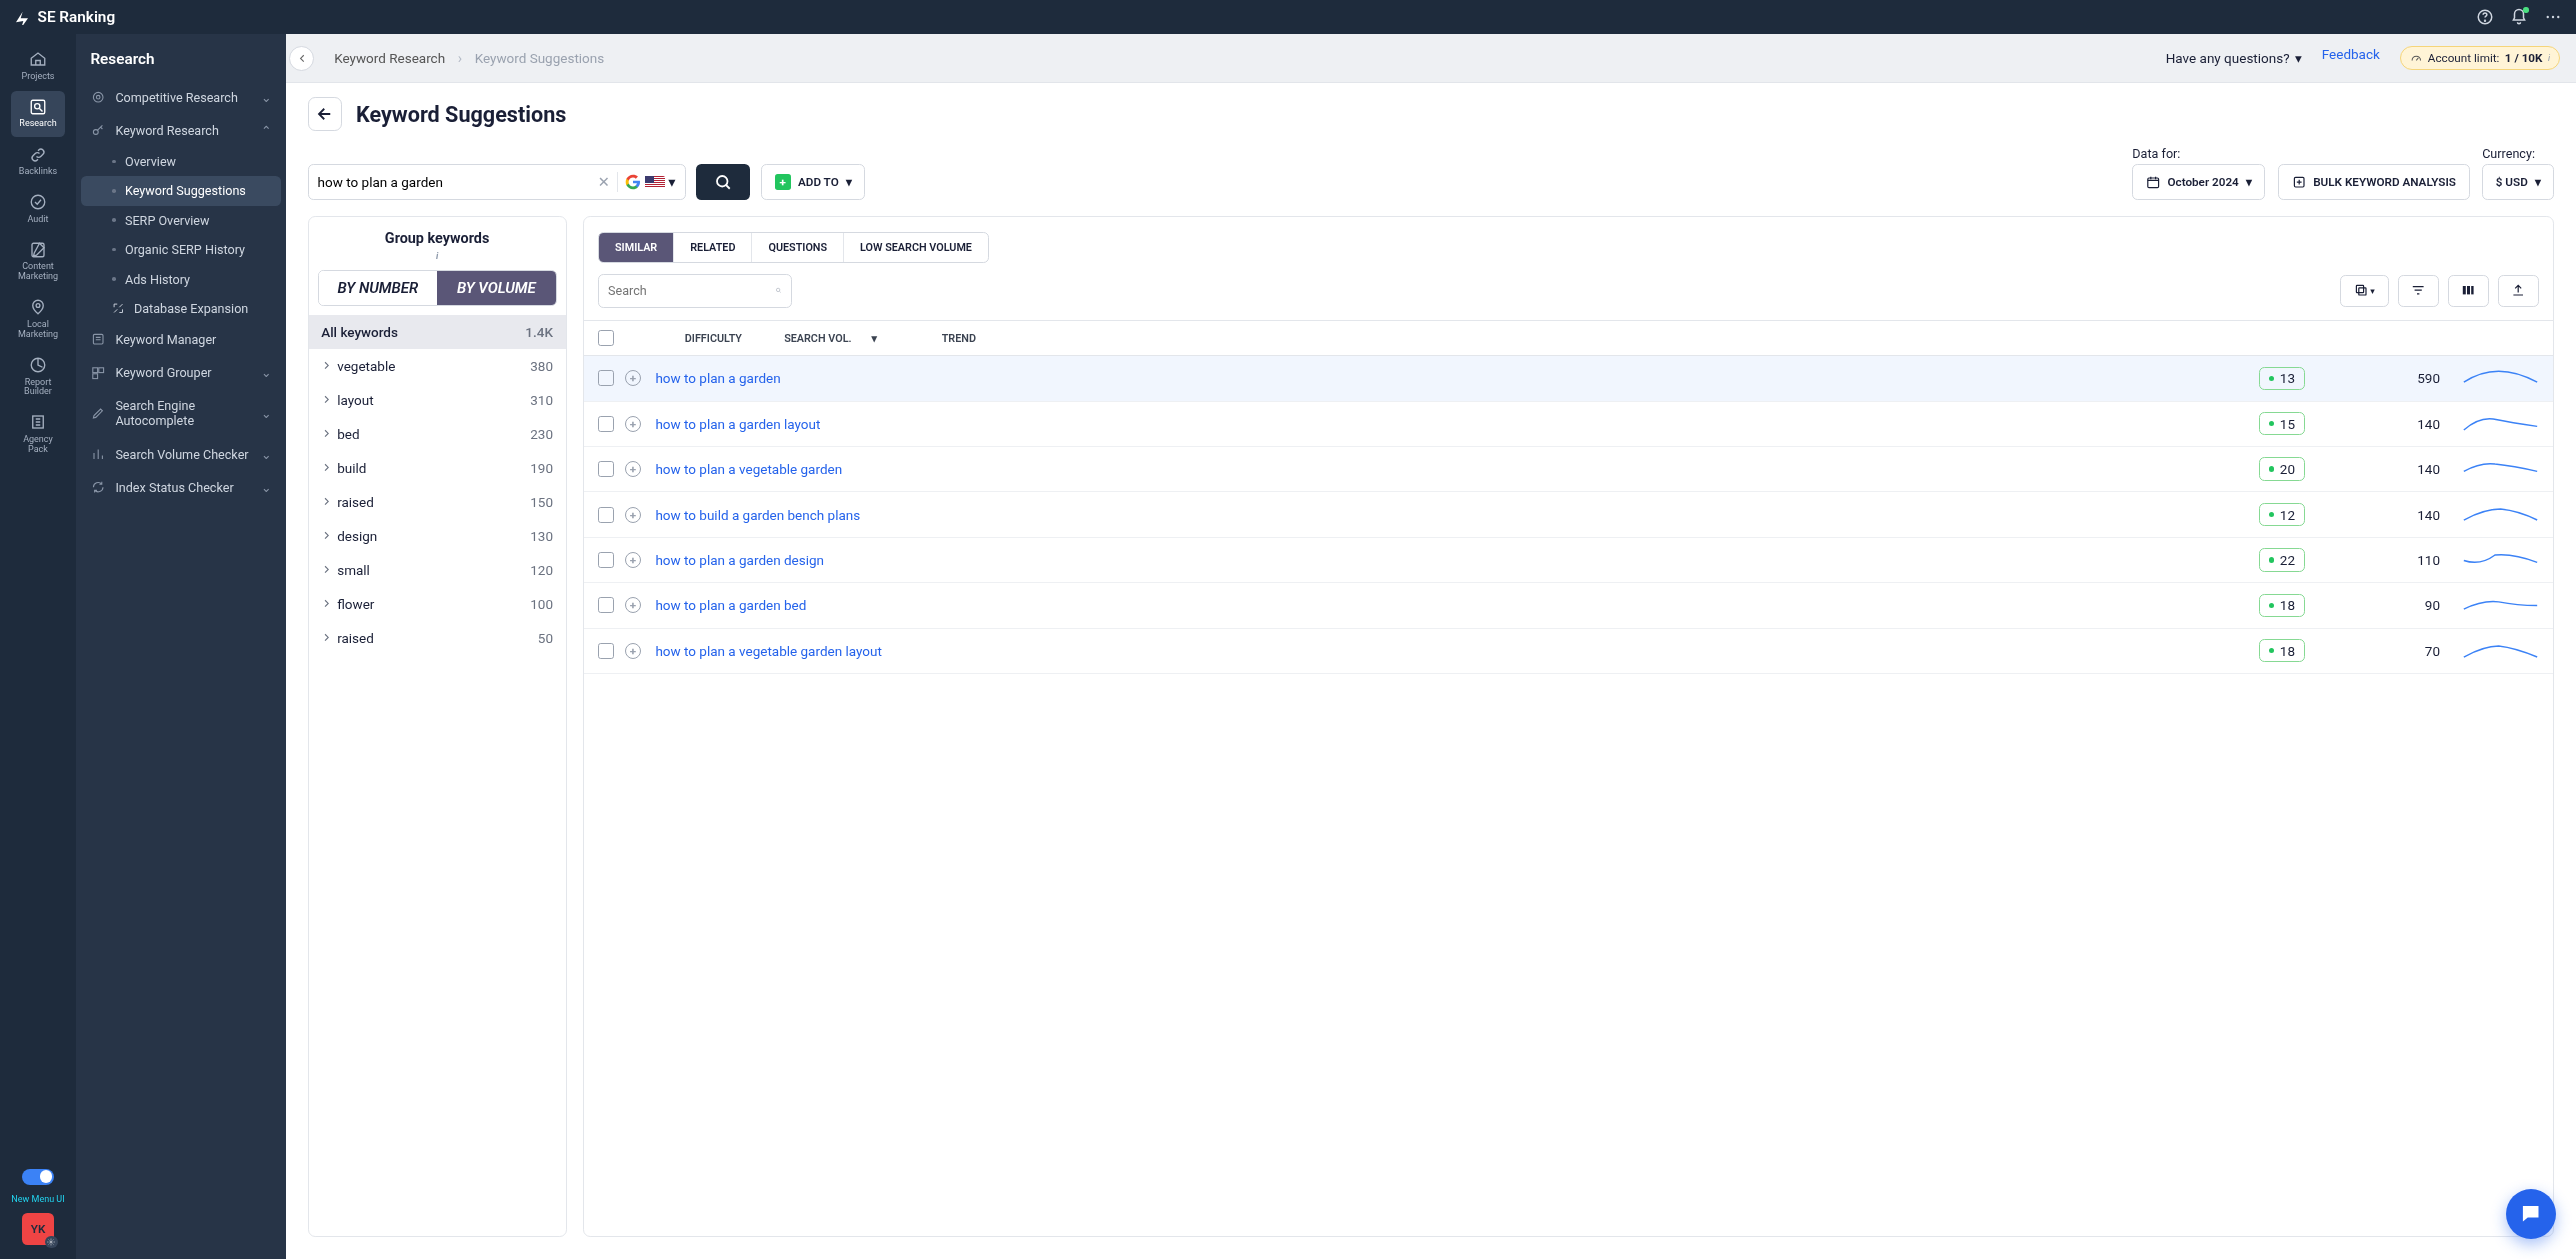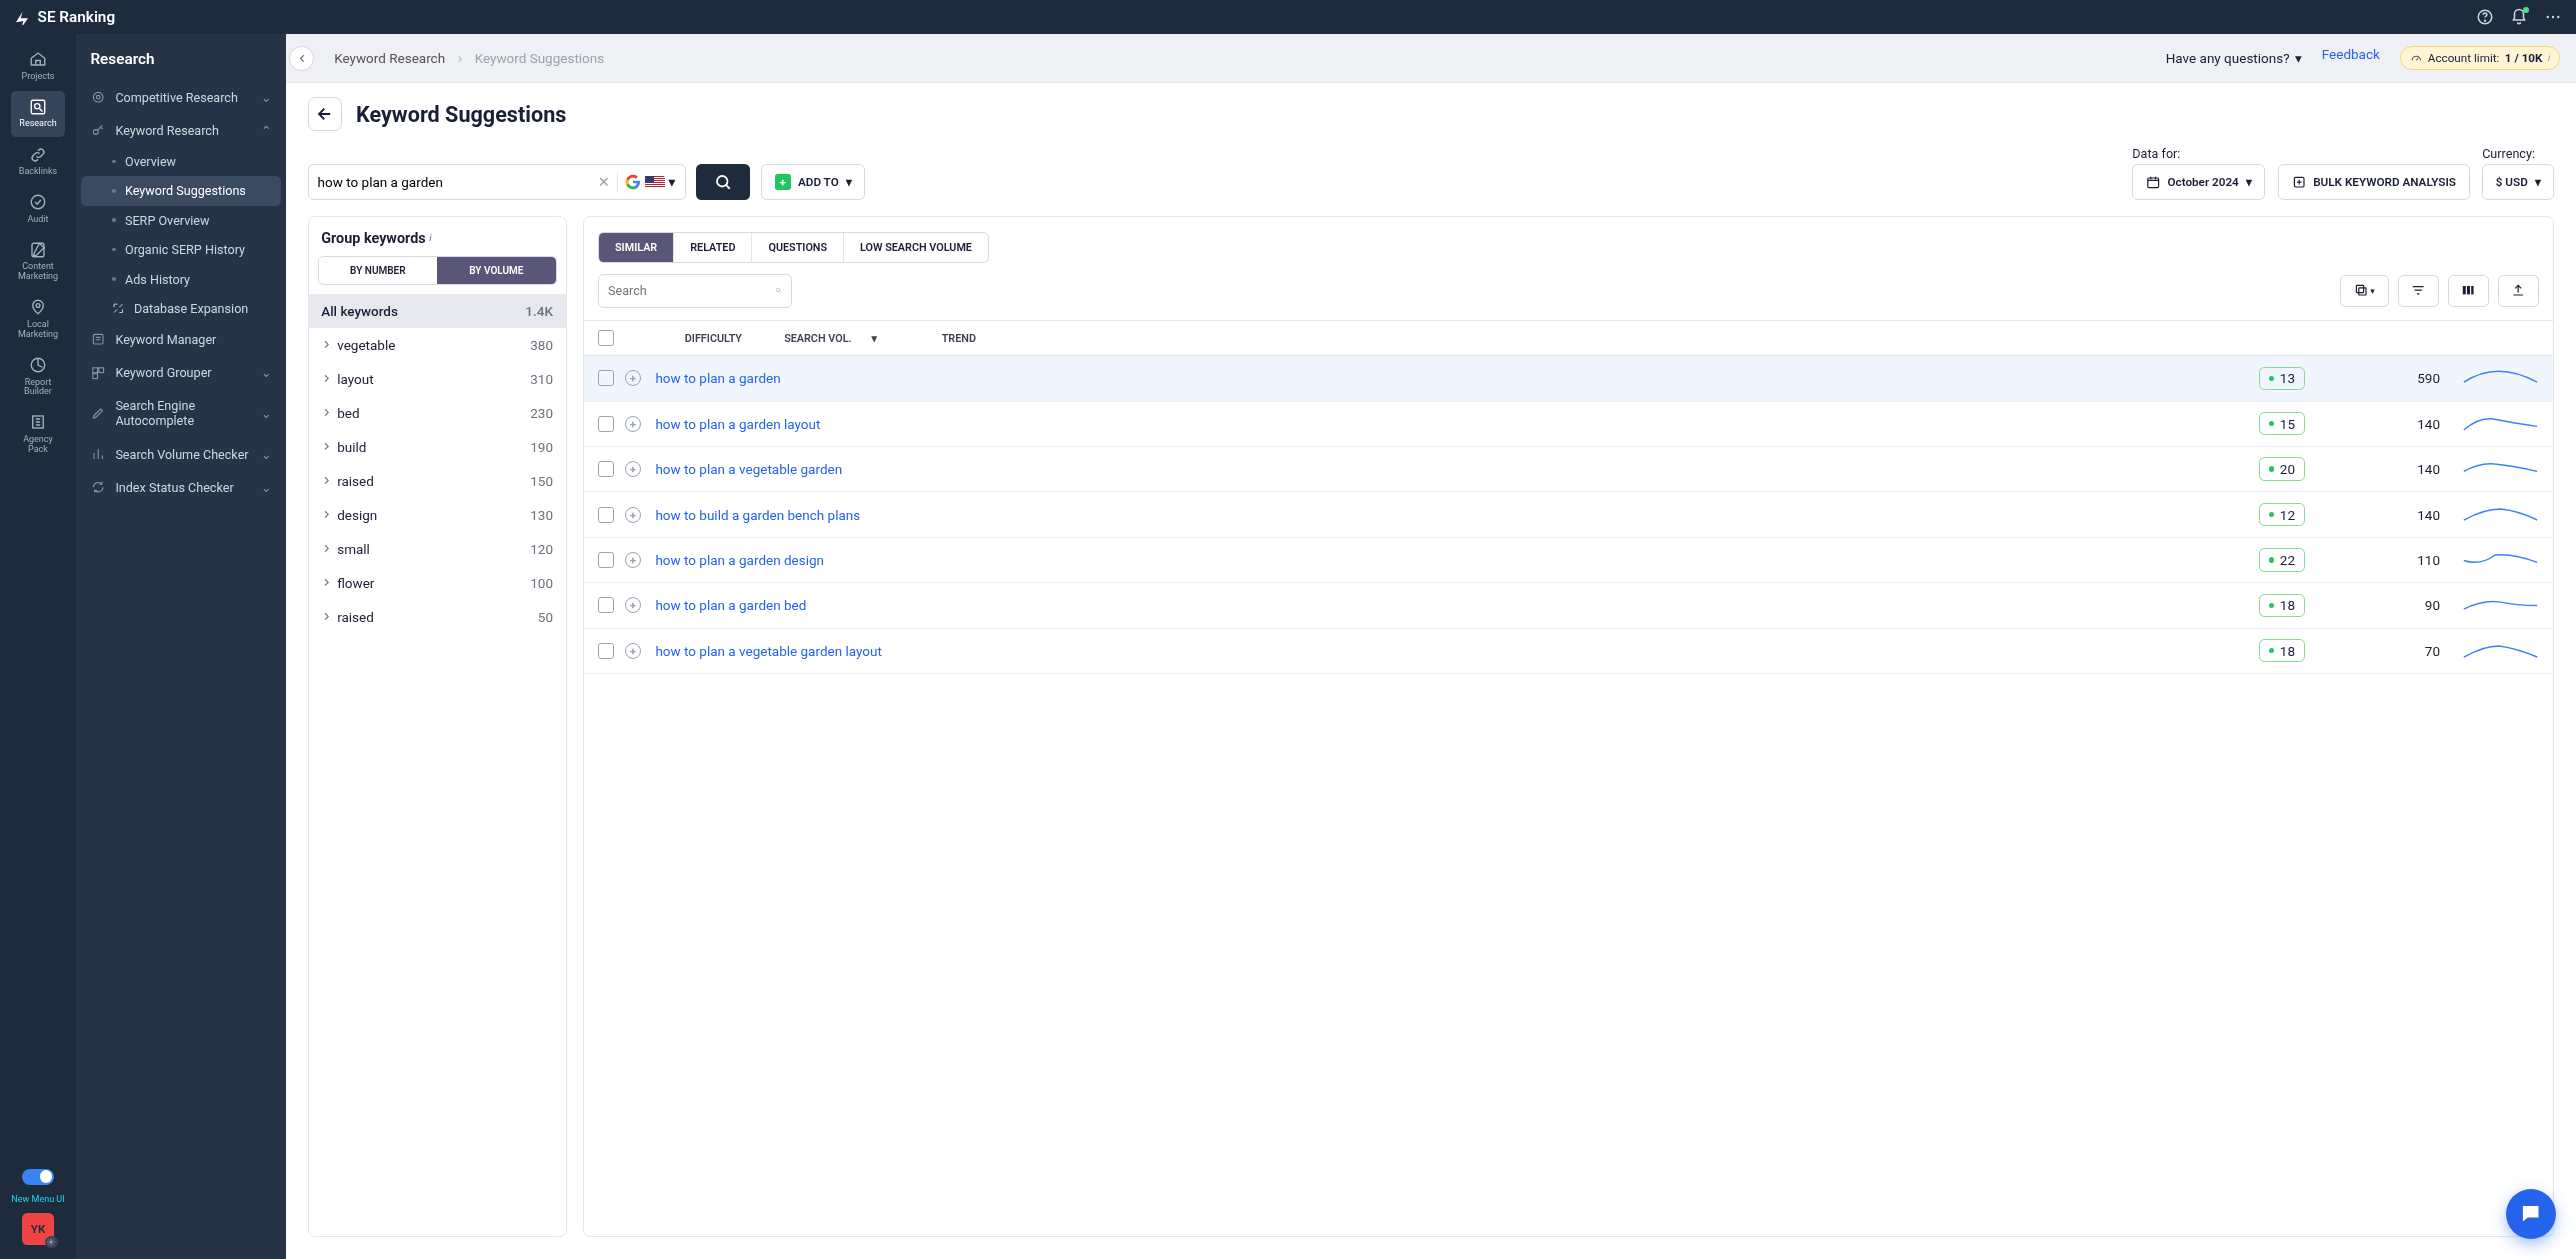--- a/index.html
+++ b/index.html
@@ -70,23 +70,23 @@
 .btn.add { }
 .btn.add .plus { width:16px; height:16px; background:#22c55e; border-radius:2.7px; display:flex; align-items:center; justify-content:center; color:#fff; font-weight:700; }
 .ctrl-right { margin-left:auto; display:flex; align-items:flex-end; gap:12.6px; }
 .ctrl-col { display:flex; flex-direction:column; gap:3.6px; }
 .ctrl-label { font-size:12.6px; color:#1a1f36; }
 
 .content { flex:1; display:flex; gap:16px; padding:0 21.6px 21.6px; overflow:hidden; }
 
 
 .panel { width:259px; border:0.9px solid #e3e6eb; border-radius:7.2px; display:flex; flex-direction:column; overflow:hidden; }
-.panel-head { padding:12.6px 12.6px 9px; font-size:14.4px; font-weight:700; display:flex; align-items:center; gap:3.6px; }
+.panel-head { padding:12.6px 12.6px 9px; font-size:14.4px; font-weight:700; display:flex; align-items:center; gap:3.6px;flex-direction:column; }
 .seg { display:flex; margin:0 9px 9px; border:0.9px solid #d5d9e0; border-radius:5.4px; overflow:hidden; }
-.seg-btn { flex:1; text-align:center; padding:8px 0; font-size:10px; font-weight:600; cursor:pointer; background:#fff; }
+.seg-btn { flex:1; text-align:center; padding:8px 0; font-size:15px; font-weight:600; cursor:pointer; background:#fff;font-style:italic; }
 .seg-btn.active { background:#5a5677; color:#fff; }
 .grp-row { display:flex; align-items:center; padding:9px 12.6px; font-size:13.5px; cursor:pointer; }
 .grp-row.all { background:#e8e9ee; font-weight:500; }
 .grp-row .gchev { width:16px; color:#6b7280; }
 .grp-row .gname { flex:1; }
 .grp-row .gval { color:#6b7280; }
 .grp-list { overflow-y:auto; flex:1; }
 
 
 .tpanel { flex:1; border:0.9px solid #e3e6eb; border-radius:7.2px; display:flex; flex-direction:column; overflow:hidden; }

